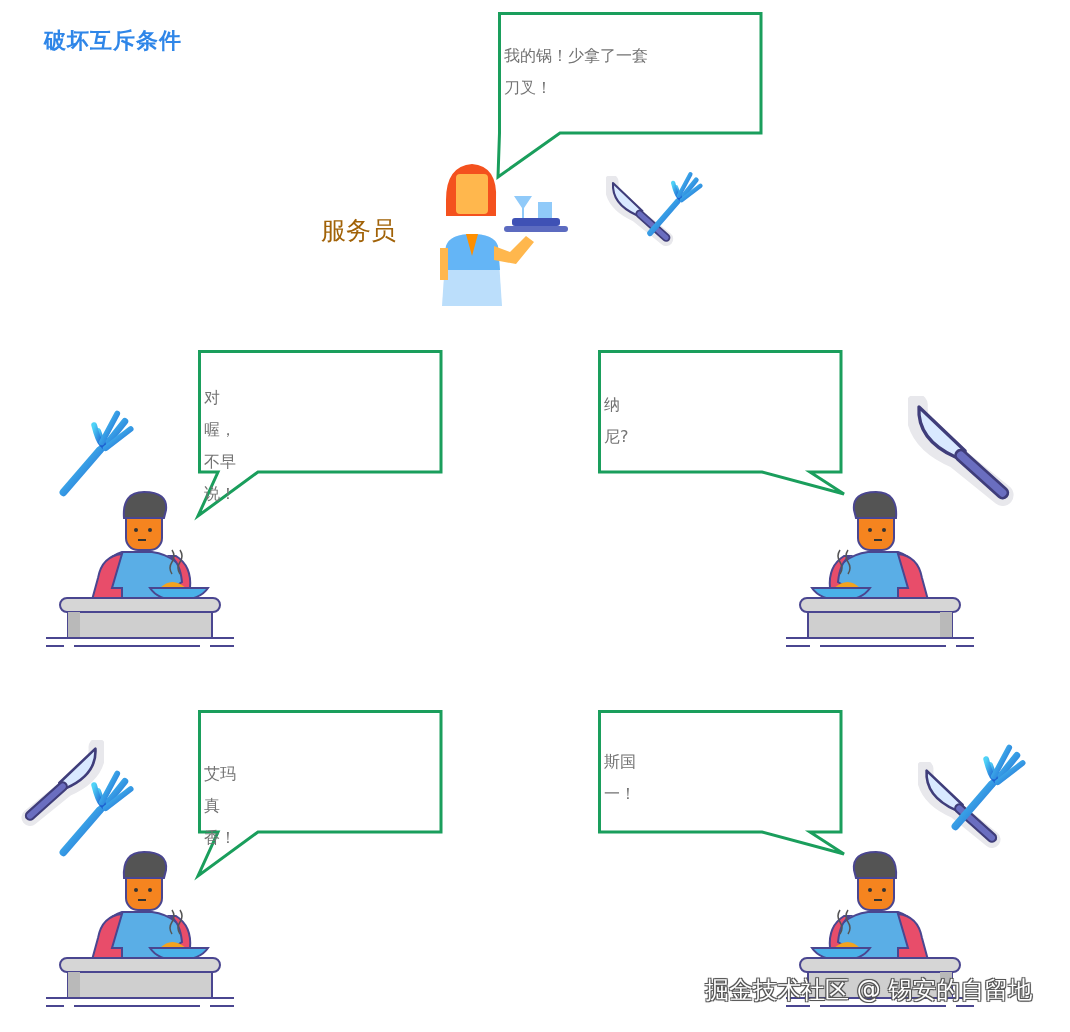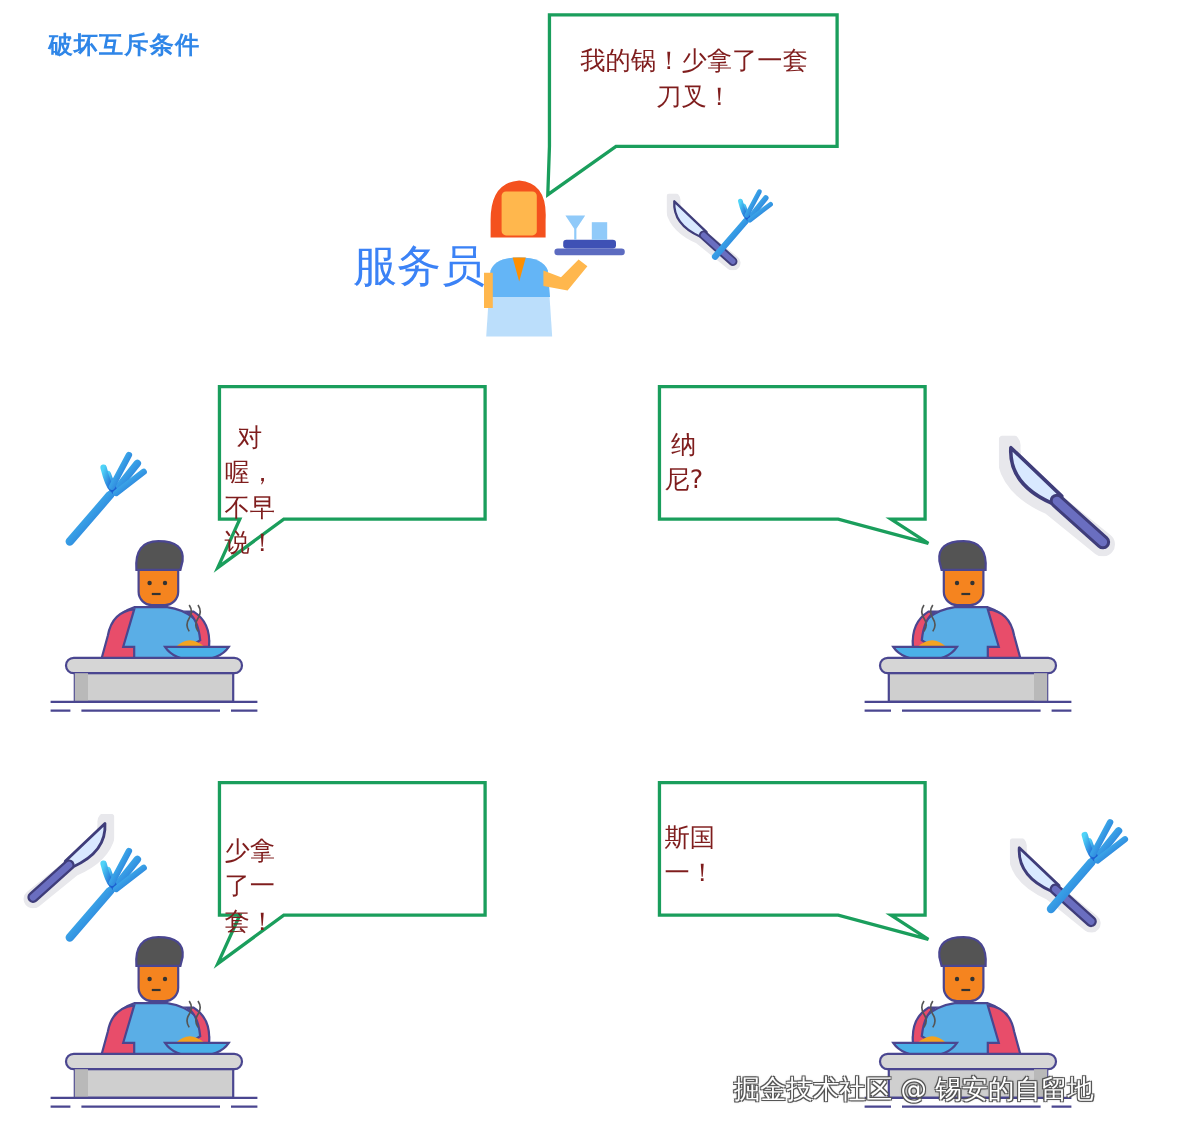--- a/index.html
+++ b/index.html
@@ -1,24 +1,24 @@
 <!DOCTYPE html>
 <html><head>
 <meta charset="utf-8">
 <style>
   html, body { margin: 0; padding: 0; background: #ffffff; }
   body { width: 1070px; height: 1032px; position: relative; overflow: hidden;
          font-family: "DejaVu Sans", "Liberation Sans", sans-serif; }
   .abs { position: absolute; }
   .title { left: 44px; top: 26px; font-size: 22px; font-weight: bold; color: #2f86e8; letter-spacing: 1px; font-family: Liberation Mono, monospace; }
-  .label-waiter { left: 321px; top: 214px; font-size: 40px; color: #3b82f6; }
+  .label-waiter { left: 321px; top: 214px; font-size: 25px; color: #a16207; }
   .bubble { position: absolute; }
   .bubble svg { position: absolute; left: 0; top: 0; overflow: visible; }
-  .bubble-text { position: absolute; font-size: 23px; color: #7f1d1d; line-height: 32px; white-space: pre-wrap; text-align: center; }
-  .watermark { left: 667px; top: 974px; font-size: 24px; color: #ffffff;
+  .bubble-text { position: absolute; font-size: 16px; color: #737373; line-height: 32px; white-space: pre-wrap; }
+  .watermark { left: 705px; top: 974px; font-size: 24px; color: #ffffff;
                text-shadow: -1px -1px 0 #555, 1px -1px 0 #555, -1px 1px 0 #555, 1px 1px 0 #555, 0 0 2px #333; }
 </style>
 </head>
 <body>
 
 <svg width="0" height="0" style="position:absolute">
   <defs>
     <linearGradient id="forkGrad" x1="0" y1="0" x2="1" y2="1">
       <stop offset="0" stop-color="#4fd3f7"></stop>
       <stop offset="1" stop-color="#1c5fd0"></stop>
@@ -116,21 +116,21 @@
     <use href="#knife"></use>
   </svg>
 <svg class="abs" style="left:780px;top:470px;transform:scaleX(-1);" width="200" height="180">
     <use href="#diner"></use>
   </svg>
 
 <div class="bubble" style="left:198px;top:710px;">
   <svg width="246" height="170" viewBox="0 0 246 170">
     <path d="M1.5 1.5 L243 1.5 L243 122 L60 122 L0 166 L20 122 L1.5 122 Z" fill="#fff" stroke="#1a9e5c" stroke-width="3"></path>
   </svg>
-  <div class="bubble-text" style="left:6px;top:48px;">少拿了一套！</div>
+  <div class="bubble-text" style="left:6px;top:48px;">艾玛真香！</div>
 </div>
 <svg class="abs" style="left:18px;top:740px;transform:scaleX(-1);" width="86" height="86">
     <use href="#knife"></use>
   </svg>
 <svg class="abs" style="left:50px;top:764px;" width="96" height="96">
     <use href="#fork"></use>
   </svg>
 <svg class="abs" style="left:40px;top:830px;" width="200" height="180">
     <use href="#diner"></use>
   </svg>

